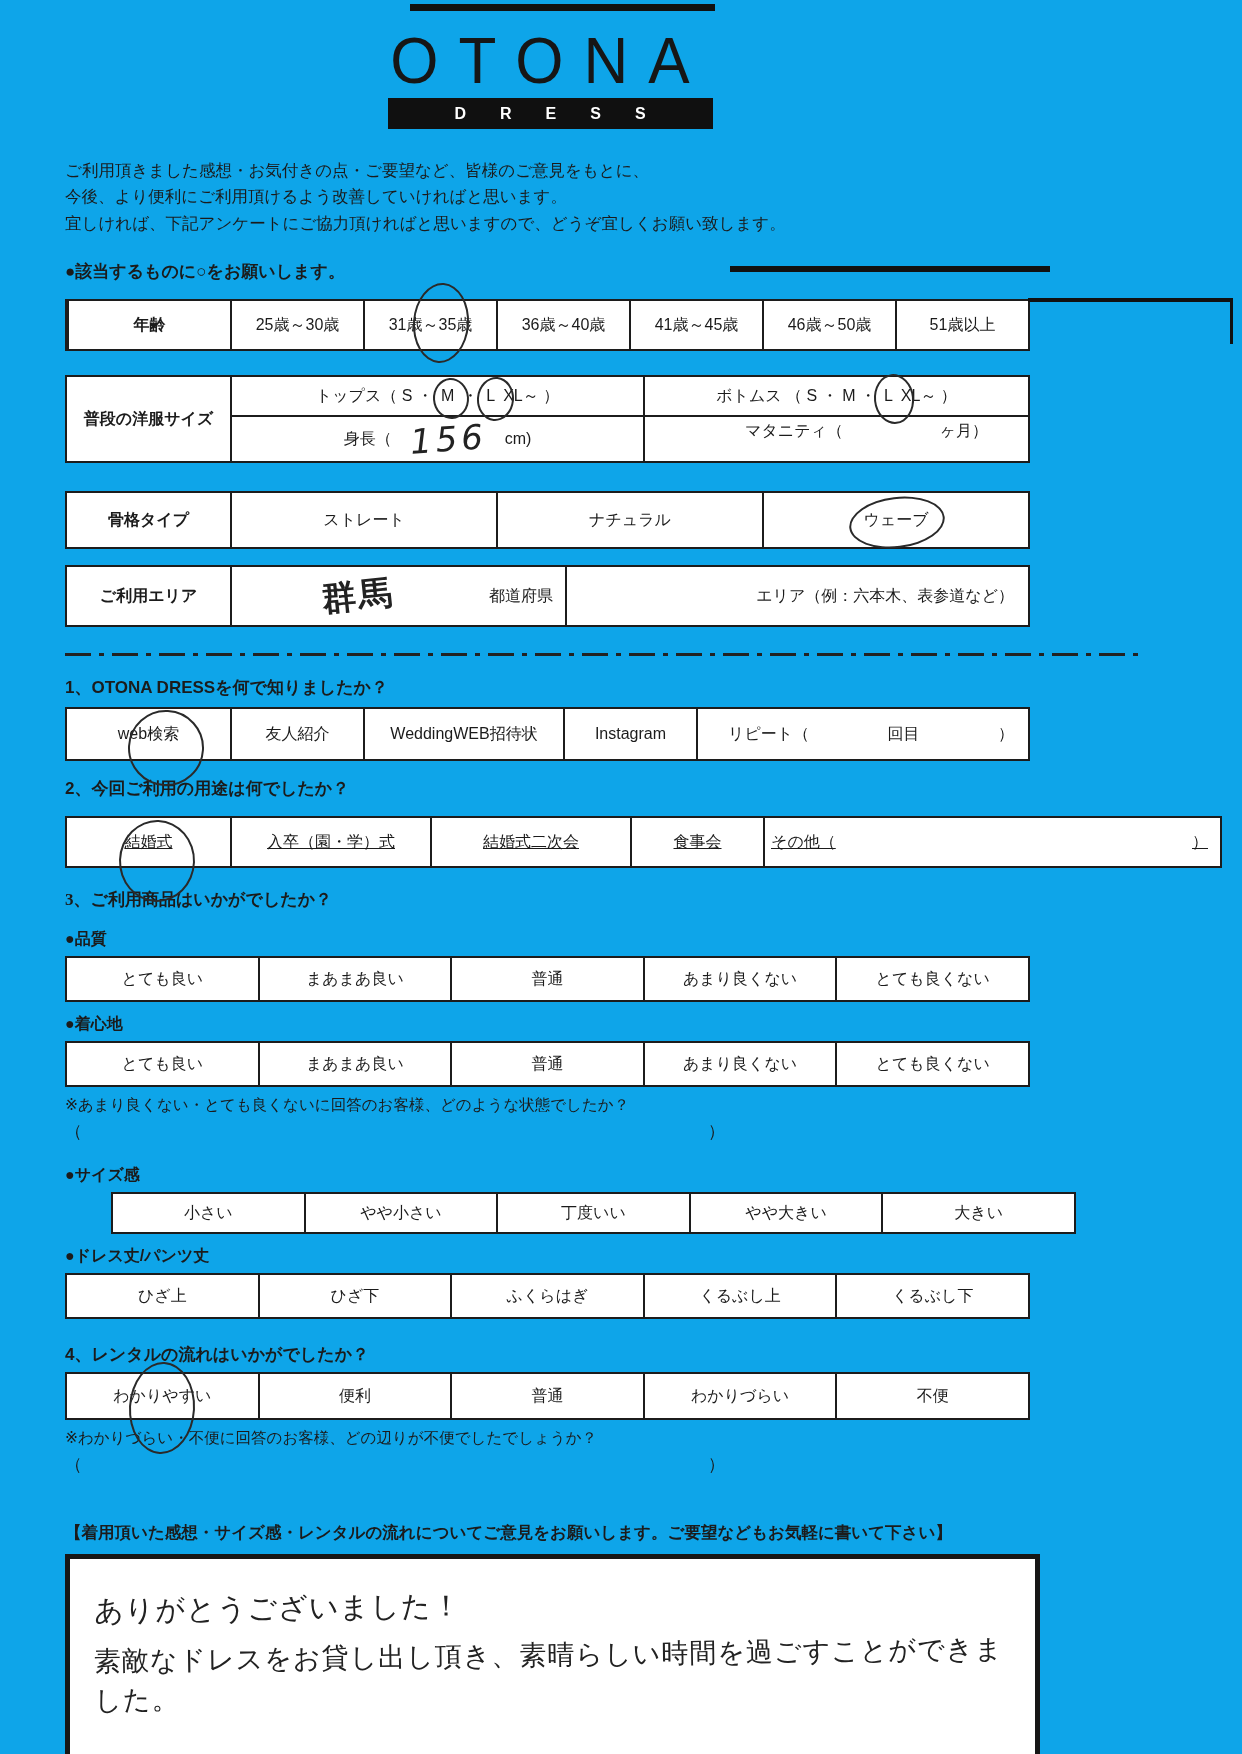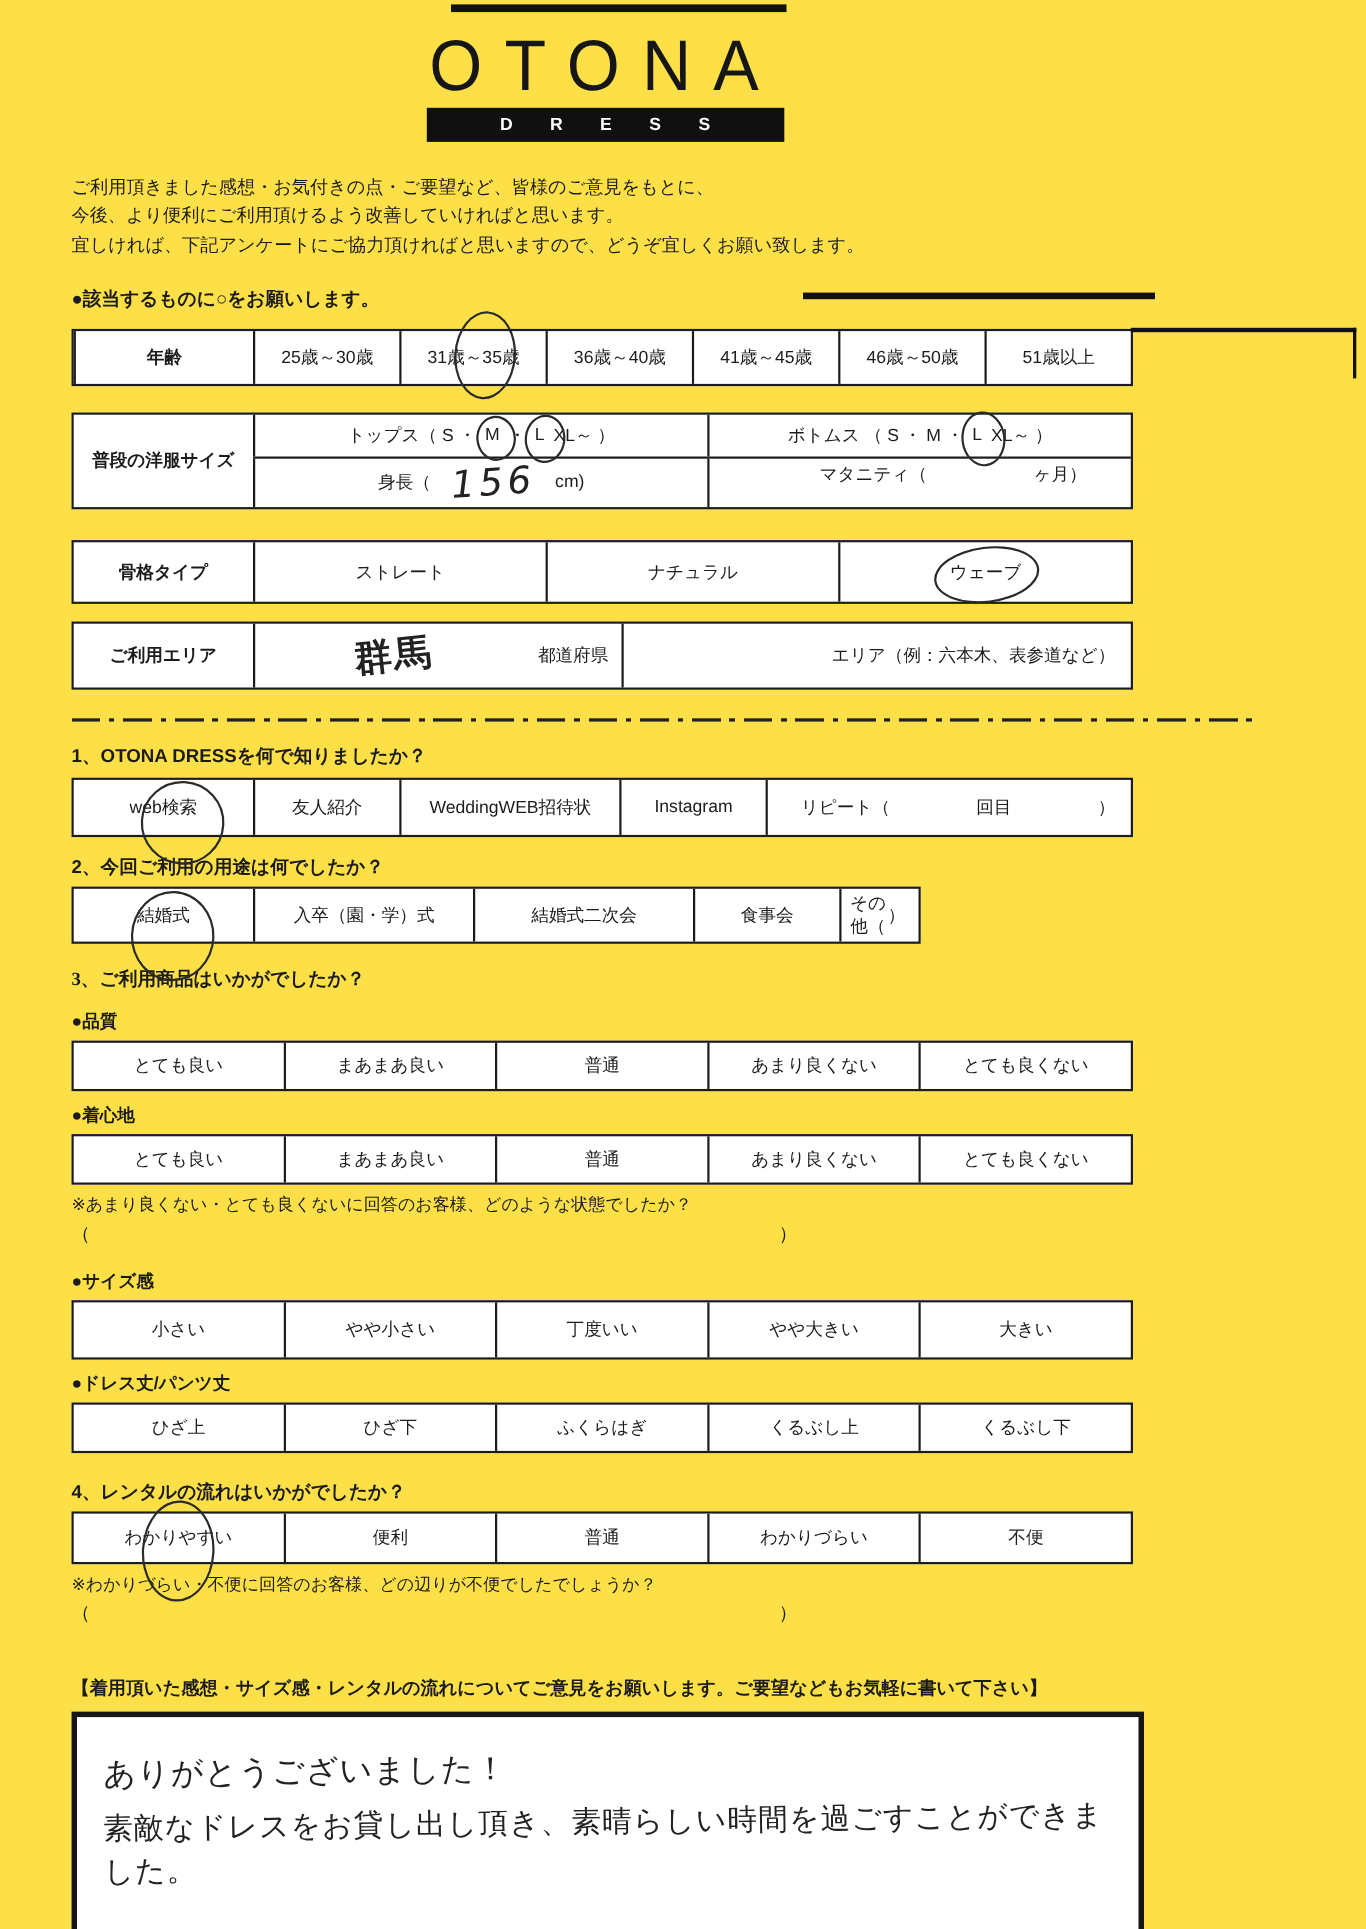--- a/index.html
+++ b/index.html
@@ -1,20 +1,20 @@
 <!DOCTYPE html>
 <html><head>
 <meta charset="utf-8">
 <style>
   html,body{margin:0;padding:0;background:#e8e8e8;}
   .page{
     position:relative;
     width:1242px;height:1754px;
     margin:0 auto;
-    background:#fde047;
+    background:#0ea5e9;
     font-family:"Liberation Sans","DejaVu Sans",sans-serif;
     color:#1b1b1b;
     overflow:hidden;
   }
   .content{margin-left:65px;width:970px;}
 
   
   .artifact{position:absolute;background:#111;}
 
   
@@ -184,21 +184,21 @@
       <div class="cell" style="flex:0 0 200px;">WeddingWEB招待状</div>
       <div class="cell" style="flex:0 0 133px;">Instagram</div>
       <div class="cell" style="justify-content:space-between;padding:0 14px 0 30px;">
         <span>リピート（</span>
         <span>回目</span>
         <span>）</span>
       </div>
     </div>
 
     <div class="q-heading" style="margin-top:16px;">2、今回ご利用の用途は何でしたか？</div>
-    <div class="tbl" style="margin-top:6px;height:52px;width:772px;">
+    <div class="tbl" style="margin-top:16px;height:52px;width:1157px;text-decoration:underline;">
       <div class="cell" style="flex:0 0 163px;">
         <span class="hand-circle c-wed">結婚式</span>
       </div>
       <div class="cell" style="flex:0 0 200px;">入卒（園・学）式</div>
       <div class="cell" style="flex:0 0 200px;">結婚式二次会</div>
       <div class="cell" style="flex:0 0 133px;">食事会</div>
       <div class="cell" style="justify-content:space-between;padding:0 12px 0 6px;">
         <span>その他（</span>
         <span>）</span>
       </div>
@@ -224,21 +224,21 @@
       <div class="cell">とても良くない</div>
     </div>
 
     <div class="note">※あまり良くない・とても良くないに回答のお客様、どのような状態でしたか？</div>
     <div class="paren-line">
       <span>（</span>
       <span>）</span>
     </div>
 
     <div class="sub-label" style="margin-top:22px;">●サイズ感</div>
-    <div class="tbl" style="margin-top:6px;height:54px;width:965px;">
+    <div class="tbl" style="margin-top:6px;height:42px;width:965px;margin-left:46px;">
       <div class="cell">小さい</div>
       <div class="cell">やや小さい</div>
       <div class="cell">丁度いい</div>
       <div class="cell">やや大きい</div>
       <div class="cell">大きい</div>
     </div>
 
     <div class="sub-label" style="margin-top:12px;">●ドレス丈/パンツ丈</div>
     <div class="tbl" style="margin-top:6px;height:46px;width:965px;">
       <div class="cell">ひざ上</div>

